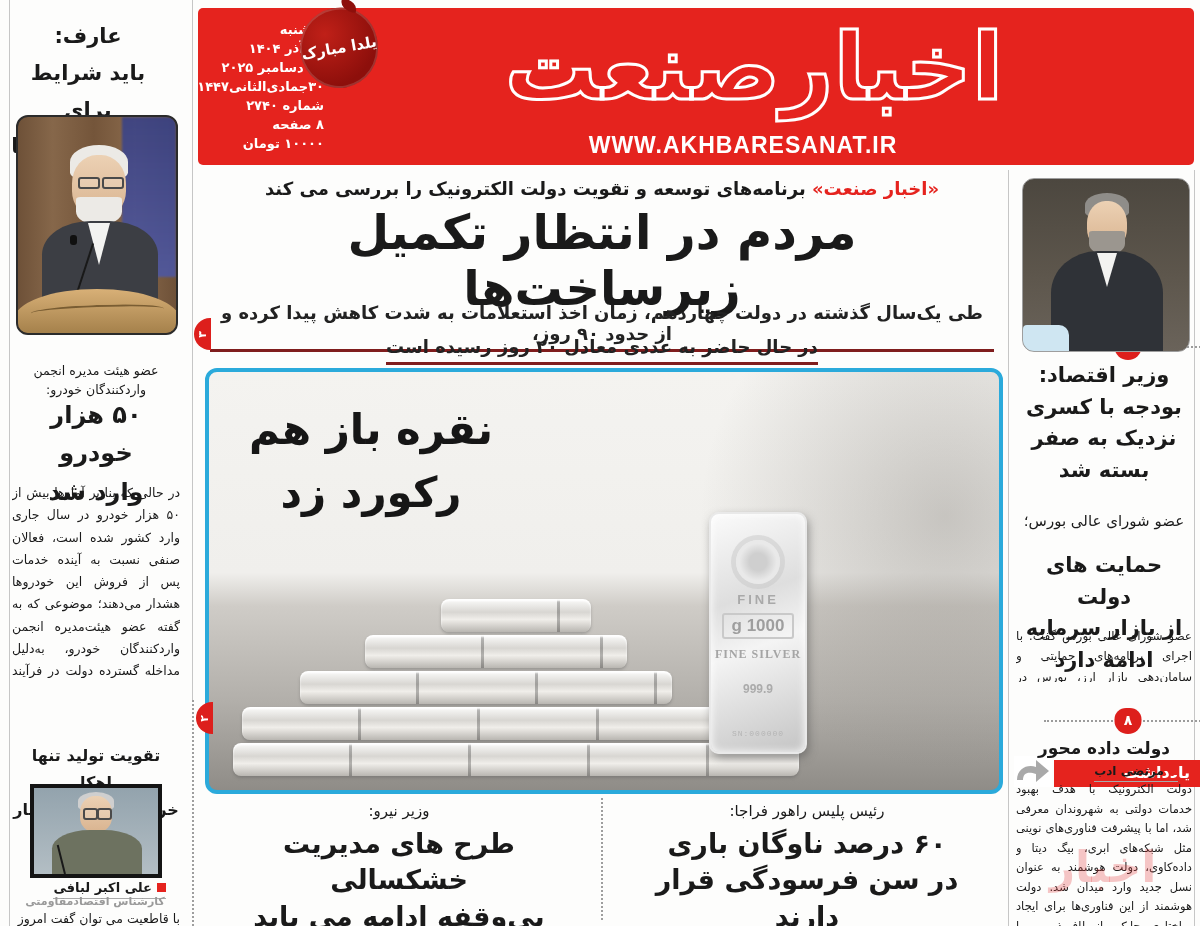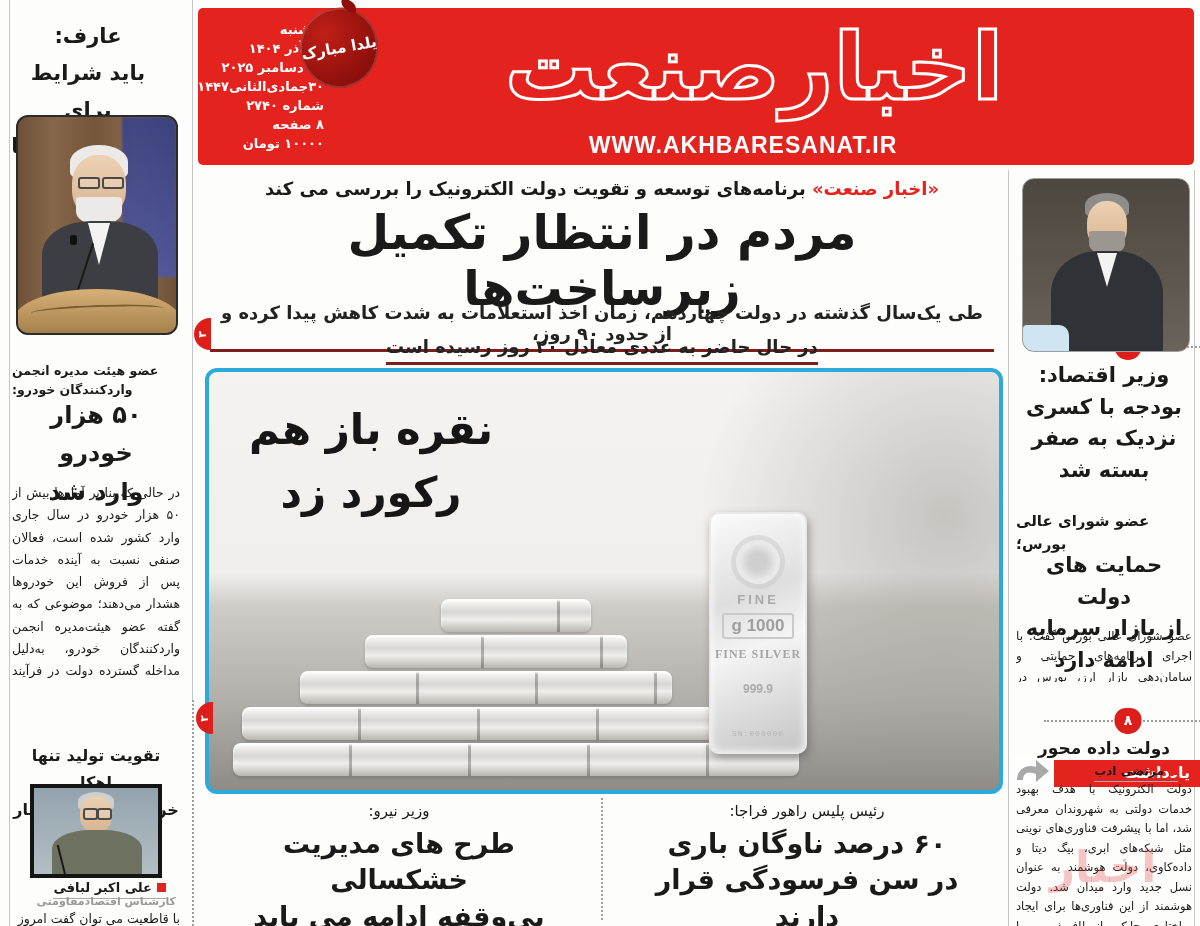--- a/index.html
+++ b/index.html
@@ -37,21 +37,21 @@
     text-align:center;line-height:25px;font-size:14px;font-weight:bold;}
   
   .sidepin{position:absolute;width:17px;height:32px;background:#dd1f1c;border-radius:17px 0 0 17px;
            color:#fff;display:flex;align-items:center;justify-content:center;font-size:11px;font-weight:bold;}
   .sidepin span{transform:rotate(-90deg);}
   
   .secbar{position:relative;height:27px;}
   .secbar .red{position:absolute;right:0;left:40px;top:0;bottom:0;background:#e5231e;color:#fff;
                font-size:16px;font-weight:bold;padding:3px 10px 0 0;box-sizing:border-box;}
   .secbar .arrowbox{position:absolute;left:0;top:-4px;width:38px;height:31px;background:#fff;}
-  .kicker-sm{font-size:12.5px;font-weight:bold;text-align:left;line-height:1.5;}
+  .kicker-sm{font-size:12.5px;font-weight:normal;text-align:center;line-height:1.5;}
   .byline{font-size:13px;font-weight:bold;border-bottom:1px solid #aaa;padding-bottom:3px;}
   .sq{display:inline-block;width:9px;height:9px;background:#e5231e;margin-left:5px;}
   .role{font-size:11px;color:#9a9a9a;font-weight:bold;}
   
   .photo{overflow:hidden;}
   #photo-aref{left:16px;top:115px;width:158px;height:216px;border:2px solid #2b2b2b;border-radius:12px;
      background:linear-gradient(90deg,#6e5138 0%,#86674a 22%,#74553a 48%,#8a6a4c 74%,#6e5138 100%);}
   #photo-aref .bluepanel{position:absolute;right:0;top:0;width:34%;height:74%;
      background:linear-gradient(180deg,#35408a,#4c58a8);filter:blur(1px);opacity:.85;}
   .man-head{position:absolute;border-radius:46% 46% 42% 42%;background:linear-gradient(180deg,#ecd1b4,#d9b490);}
@@ -195,21 +195,21 @@
     <div class="man-head" style="left:46px;top:8px;width:32px;height:36px;"></div>
     <div class="glasses" style="left:49px;top:20px;width:11px;"></div>
     <div class="glasses" style="left:63px;top:20px;width:11px;"></div>
     <div class="man-suit" style="left:18px;top:42px;width:90px;height:44px;background:#6d7260;"></div>
     <div class="micline" style="left:30px;bottom:0;height:30px;transform:rotate(-14deg);"></div>
   </div>
 
   <div class="abs" style="left:16px;top:877px;width:150px;">
     <span class="byline"><span class="sq"></span><span>علی اکبر لبافی</span></span>
   </div>
-  <div class="abs role center" style="left:26px;top:895px;width:150px;text-align:right;">کارشناس اقتصادمقاومتی</div>
+  <div class="abs role center" style="left:20px;top:895px;width:150px;">کارشناس اقتصادمقاومتی</div>
   <div class="abs lc-body" style="left:12px;top:908px;width:168px;height:18px;overflow:hidden;">با قاطعیت می توان گفت امروز</div>
 
   <div id="kicker" class="abs">
     <span class="brand">«اخبار صنعت»</span><span> برنامه‌های توسعه و تقویت دولت الکترونیک را بررسی می کند</span>
   </div>
   <div id="headline" class="abs">مردم در انتظار تکمیل زیرساخت‌ها</div>
 
   <div class="abs subline" style="left:210px;top:302px;width:784px;">
     <span>طی یک‌سال گذشته در دولت چهاردهم، زمان اخذ استعلامات به شدت کاهش پیدا کرده و از حدود ۹۰ روز،</span>
   </div>

